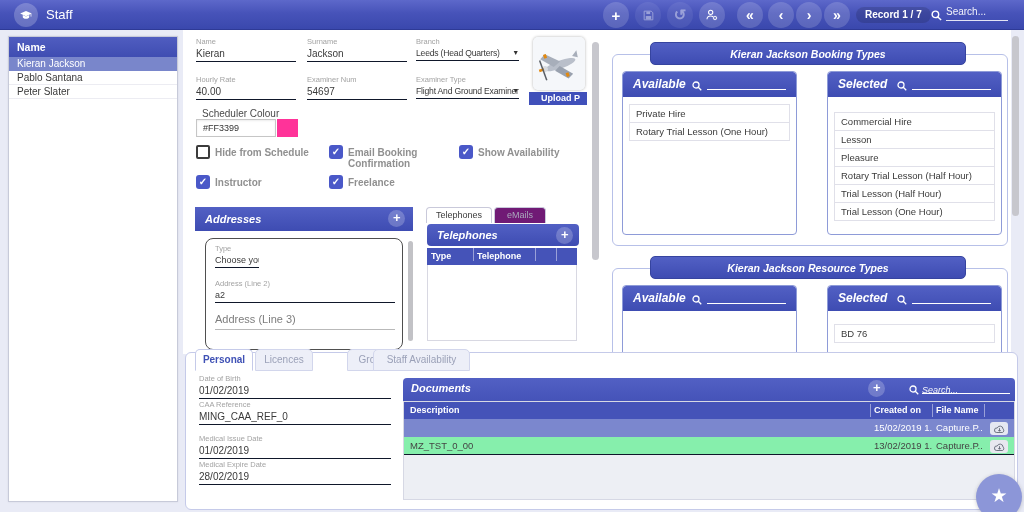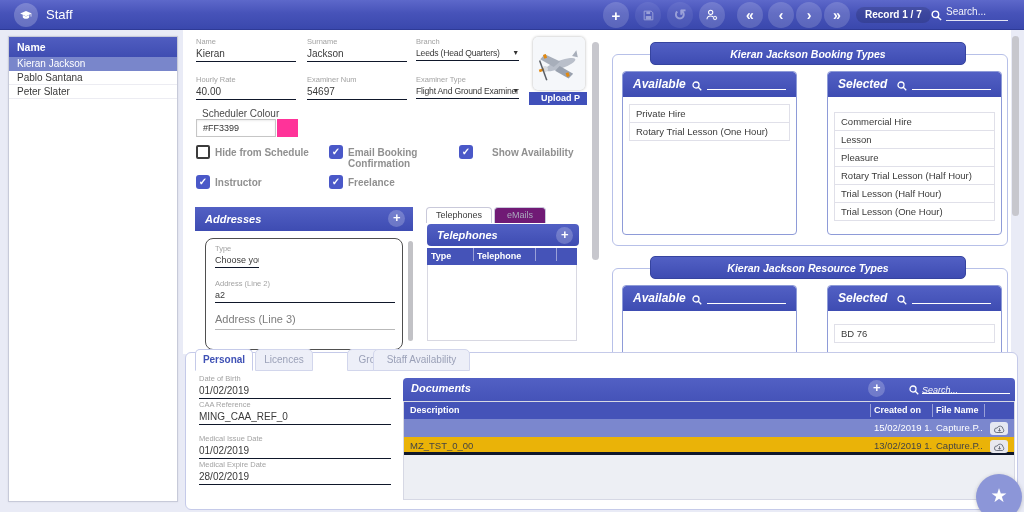--- a/index.html
+++ b/index.html
@@ -112,21 +112,21 @@
     font-size:11px; line-height:21px; padding-left:8px; }
   .doc-search-icon { position:absolute; left:505px; top:4px; }
   .doc-search { position:absolute; left:519px; top:2px; width:88px; height:14px; font-size:9px; font-weight:normal;
     color:rgba(255,255,255,.95); border-bottom:1px solid #fff; }
   .doc-table { position:absolute; left:403px; top:401px; width:612px; height:99px; background:#edeff4;
     border:1px solid #d6d8e4; }
   .doc-thead { position:absolute; left:0; top:0; width:100%; height:17px; background:#4553b8; color:#fff;
     font-size:9px; font-weight:bold; line-height:17px; }
   .doc-row { position:absolute; left:0; width:100%; height:18px; font-size:9.5px; line-height:18px; cursor:pointer; }
   .doc-row.selected { background:#7b87ce; color:#fff; }
-  .doc-row.normal { background:#eab308; color:#444; border-bottom:3px solid #0f172a; }
+  .doc-row.normal { background:#86efac; color:#444; border-bottom:1px solid #0f172a; }
   .dcell { position:absolute; top:0; white-space:nowrap; overflow:hidden; }
   .dl-chip { position:absolute; top:3px; width:18px; height:13px; border-radius:3px; background:#e6e8f2;
     display:flex; align-items:center; justify-content:center; cursor:pointer; }
 
   .star-btn { position:absolute; left:976px; top:474px; width:46px; height:46px; border-radius:50%;
     background:#8c96d8; color:#fff; font-size:19px; text-align:center; line-height:44px; cursor:pointer;
     box-shadow:0 1px 4px rgba(0,0,0,.2); }
 </style>
 </head>
 <body>
@@ -236,21 +236,21 @@
 
   <div class="sched-label">Scheduler Colour</div>
   <div class="sched-input">#FF3399</div>
   <div class="sched-swatch" style="background: rgb(255, 51, 153);"></div>
 
   <div class="cb off" style="left:196px; top:145px;"></div>
   <div class="cblabel" style="left:215px; top:147px;">Hide from Schedule</div>
   <div class="cb on" style="left:329px; top:145px;"><span>✓</span></div>
   <div class="cblabel" style="left:348px; top:147px; width:82px;">Email Booking Confirmation</div>
   <div class="cb on" style="left:459px; top:145px;"><span>✓</span></div>
-  <div class="cblabel" style="left:492px; top:147px;">Show Availability</div>
+  <div class="cblabel" style="left:478px; top:147px;">Show Availability</div>
   <div class="cb on" style="left:196px; top:175px;"><span>✓</span></div>
   <div class="cblabel" style="left:215px; top:177px;">Instructor</div>
   <div class="cb on" style="left:329px; top:175px;"><span>✓</span></div>
   <div class="cblabel" style="left:348px; top:177px;">Freelance</div>
 
   <div class="addr-panel-hdr bluehdr">
     <span>Addresses</span>
     <span class="mini-plus" style="right:8px; top:3px;">+</span>
   </div>
   <div class="addr-card">

